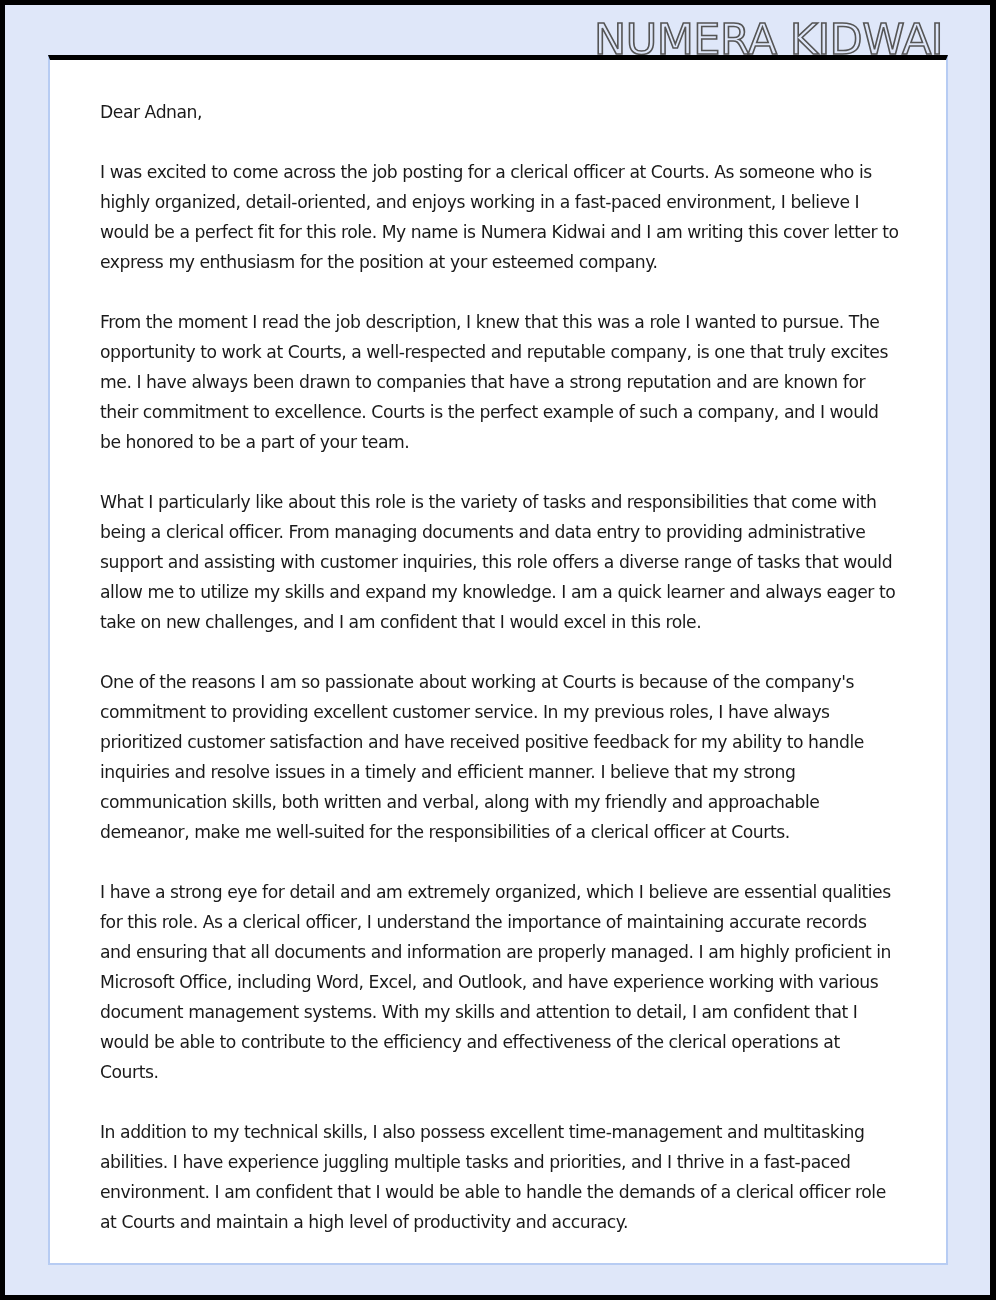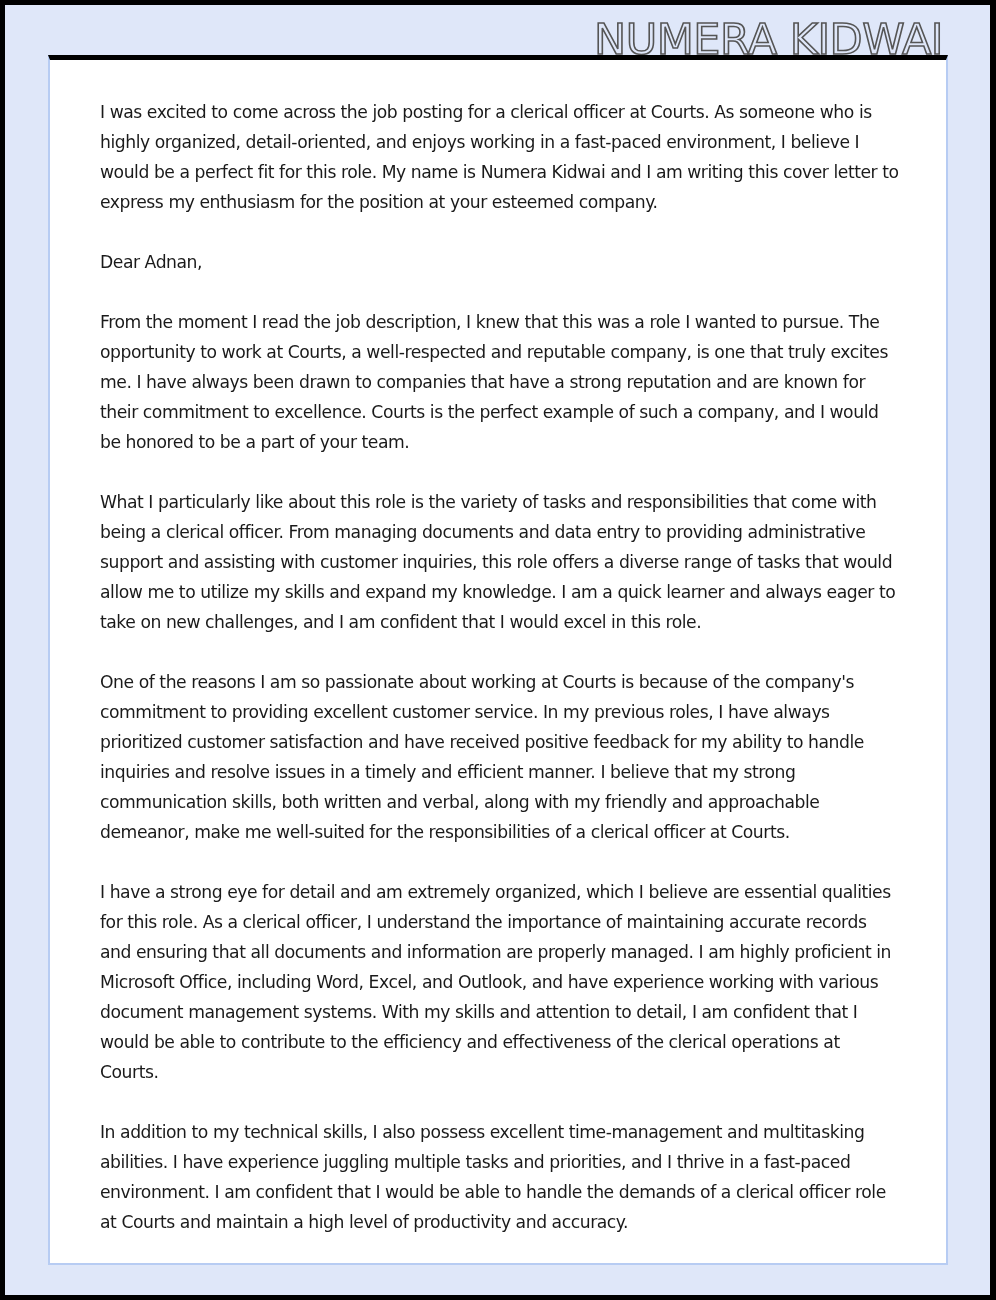--- a/index.html
+++ b/index.html
@@ -49,22 +49,22 @@
       text-align: center;
     }
   </style>
 </head>
 <body>
 
 <div class="frame">
   <div class="name">NUMERA KIDWAI</div>
   <div class="page"></div>
   <div class="content">
+    <p>Dear Adnan,</p>
     <p>I was excited to come across the job posting for a clerical officer at Courts. As someone who is highly organized, detail-oriented, and enjoys working in a fast-paced environment, I believe I would be a perfect fit for this role. My name is Numera Kidwai and I am writing this cover letter to express my enthusiasm for the position at your esteemed company.</p>
-    <p>Dear Adnan,</p>
     <p>From the moment I read the job description, I knew that this was a role I wanted to pursue. The opportunity to work at Courts, a well-respected and reputable company, is one that truly excites me. I have always been drawn to companies that have a strong reputation and are known for their commitment to excellence. Courts is the perfect example of such a company, and I would be honored to be a part of your team.</p>
     <p>What I particularly like about this role is the variety of tasks and responsibilities that come with being a clerical officer. From managing documents and data entry to providing administrative support and assisting with customer inquiries, this role offers a diverse range of tasks that would allow me to utilize my skills and expand my knowledge. I am a quick learner and always eager to take on new challenges, and I am confident that I would excel in this role.</p>
     <p>One of the reasons I am so passionate about working at Courts is because of the company's commitment to providing excellent customer service. In my previous roles, I have always prioritized customer satisfaction and have received positive feedback for my ability to handle inquiries and resolve issues in a timely and efficient manner. I believe that my strong communication skills, both written and verbal, along with my friendly and approachable demeanor, make me well-suited for the responsibilities of a clerical officer at Courts.</p>
     <p>I have a strong eye for detail and am extremely organized, which I believe are essential qualities for this role. As a clerical officer, I understand the importance of maintaining accurate records and ensuring that all documents and information are properly managed. I am highly proficient in Microsoft Office, including Word, Excel, and Outlook, and have experience working with various document management systems. With my skills and attention to detail, I am confident that I would be able to contribute to the efficiency and effectiveness of the clerical operations at Courts.</p>
     <p>In addition to my technical skills, I also possess excellent time-management and multitasking abilities. I have experience juggling multiple tasks and priorities, and I thrive in a fast-paced environment. I am confident that I would be able to handle the demands of a clerical officer role at Courts and maintain a high level of productivity and accuracy.</p>
   </div>
   <div class="watermark">Lazyapply.com</div>
 </div>
 
 </body></html>

